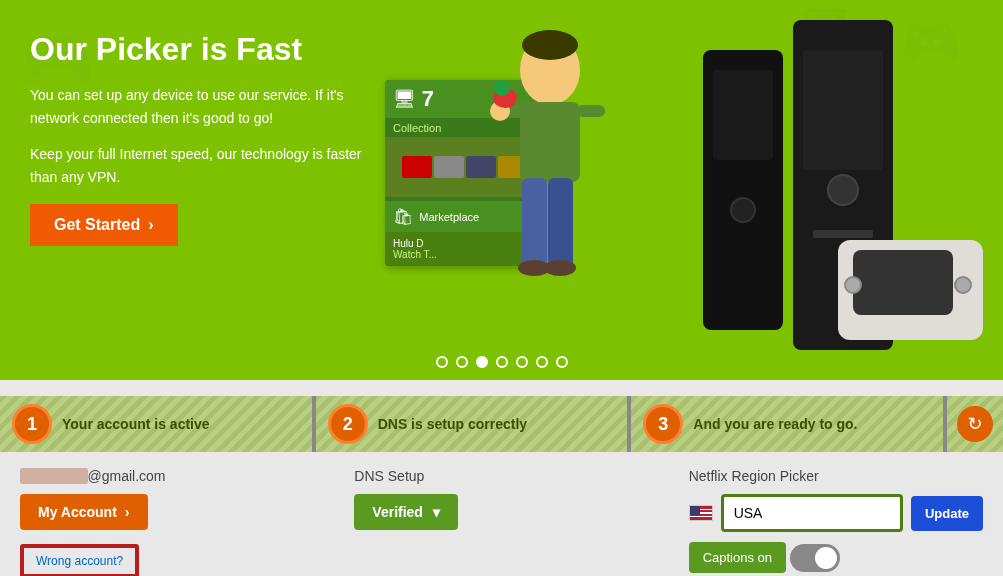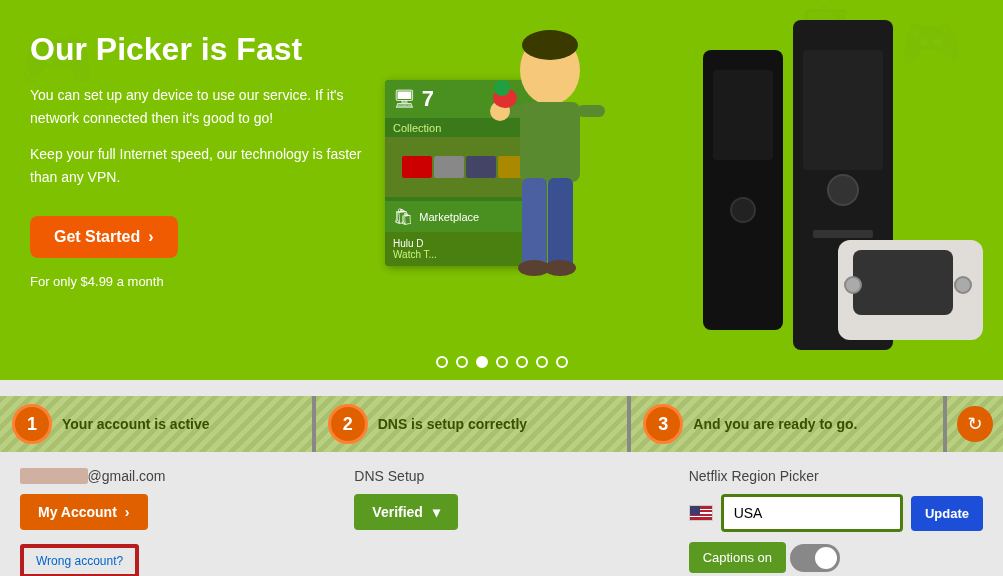--- a/index.html
+++ b/index.html
@@ -32,31 +32,31 @@
       line-height: 1.2;
     }
     .hero-desc {
       font-size: 14px;
       line-height: 1.6;
       margin-bottom: 14px;
     }
     .hero-desc2 {
       font-size: 14px;
       line-height: 1.6;
-      margin-bottom: 28px;
+      margin-bottom: 16px;
     }
     .btn-get-started {
       background: #f05a00;
       color: white;
       border: none;
       padding: 12px 24px;
       font-size: 16px;
       font-weight: bold;
       cursor: pointer;
-      border-radius: 8px;
+      border-radius: 0;
       display: inline-flex;
       align-items: center;
       gap: 8px;
     }
     .hero-price {
       color: white;
       font-size: 13px;
       margin-top: 16px;
     }
 
@@ -397,21 +397,20 @@
   </div>
 
   <div class="hero-content">
     <div class="hero-title">Our Picker is Fast</div>
     <div class="hero-desc">You can set up any device to use our service. If it's network connected then it's good to go!</div>
     <div class="hero-desc2">Keep your full Internet speed, our technology is faster than any VPN.</div>
     <button class="btn-get-started">
       <span>Get Started</span>
       <span>›</span>
     </button>
-    <div class="hero-price">For only $4.99 a month</div>
   </div>
 
   <div class="media-panel">
     <div class="media-panel-row">
       <span style="font-size:18px;">🖥</span>
       <span class="num">7</span>
     </div>
     <div class="collection-label">Collection</div>
     <div style="height:60px; background:#5a8020; display:flex; align-items:center; justify-content:center; overflow:hidden;">
       <div style="display:flex; flex-wrap:wrap; gap:2px; padding:4px;">

